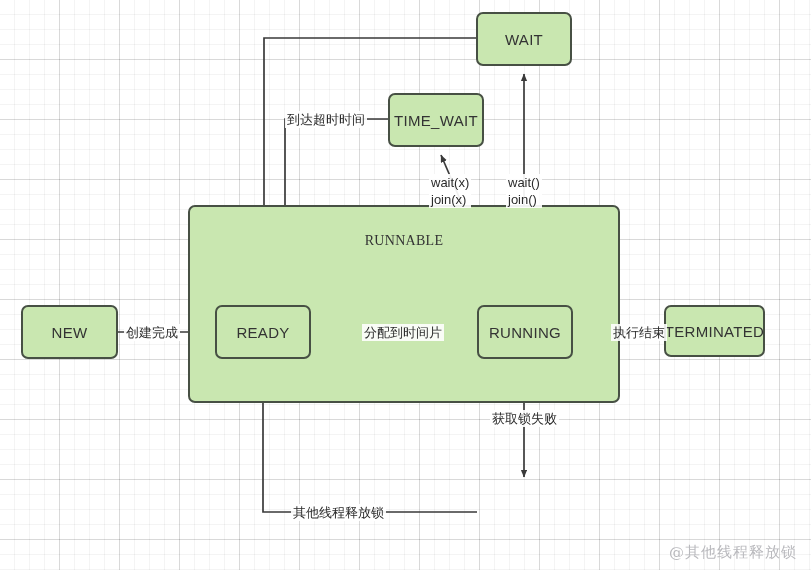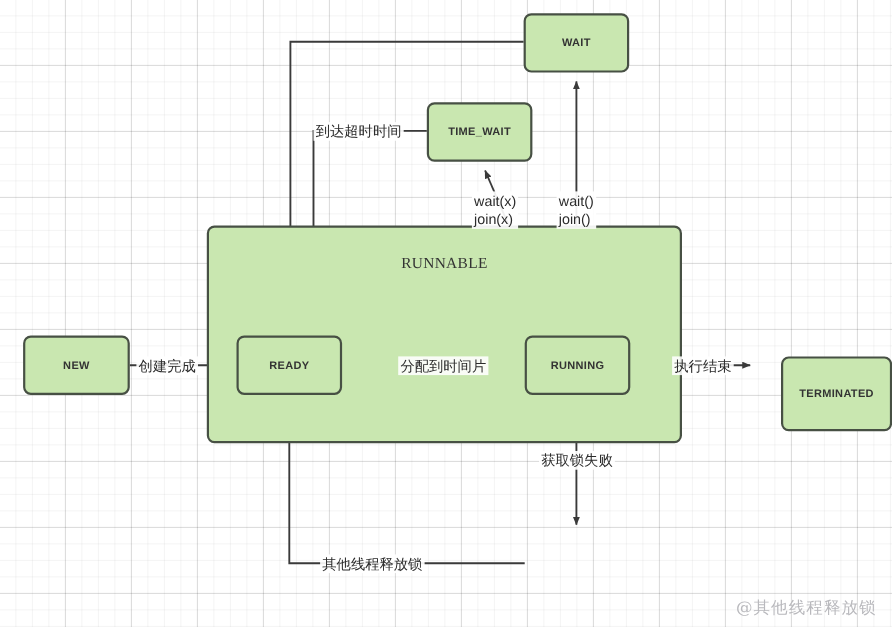--- a/index.html
+++ b/index.html
@@ -32,24 +32,23 @@
   .node {
     position: absolute;
     box-sizing: border-box;
     background: #c9e7b0;
     border: 2px solid #475044;
     border-radius: 7px;
     display: flex;
     align-items: center;
     justify-content: center;
     color: #333333;
-    font-size: 10px;
+    font-size: 15px;
     letter-spacing: 0.3px;
     z-index: 3;
-    font-weight: bold;
   }
   .group-node {
     position: absolute;
     box-sizing: border-box;
     background: #c9e7b0;
     border: 2px solid #475044;
     border-radius: 7px;
     z-index: 1;
     font-family: Liberation Serif, serif;
   }
@@ -129,21 +128,21 @@
   </div>
 
   <div class="node" style="left:21px; top:305px; width:97px; height:54px;">
     <span>NEW</span>
   </div>
 
   <div class="node" style="left:477px; top:305px; width:96px; height:54px;">
     <span>RUNNING</span>
   </div>
 
-  <div class="node" style="left:710px; top:305px; width:101px; height:68px;margin-top:19px;">
+  <div class="node" style="left:664px; top:305px; width:101px; height:52px;">
     <span>TERMINATED</span>
   </div>
 
 
   <div class="node" style="left:476px; top:12px; width:96px; height:54px;">
     <span>WAIT</span>
   </div>
 
   <div class="node" style="left:388px; top:93px; width:96px; height:54px;">
     <span>TIME_WAIT</span>

